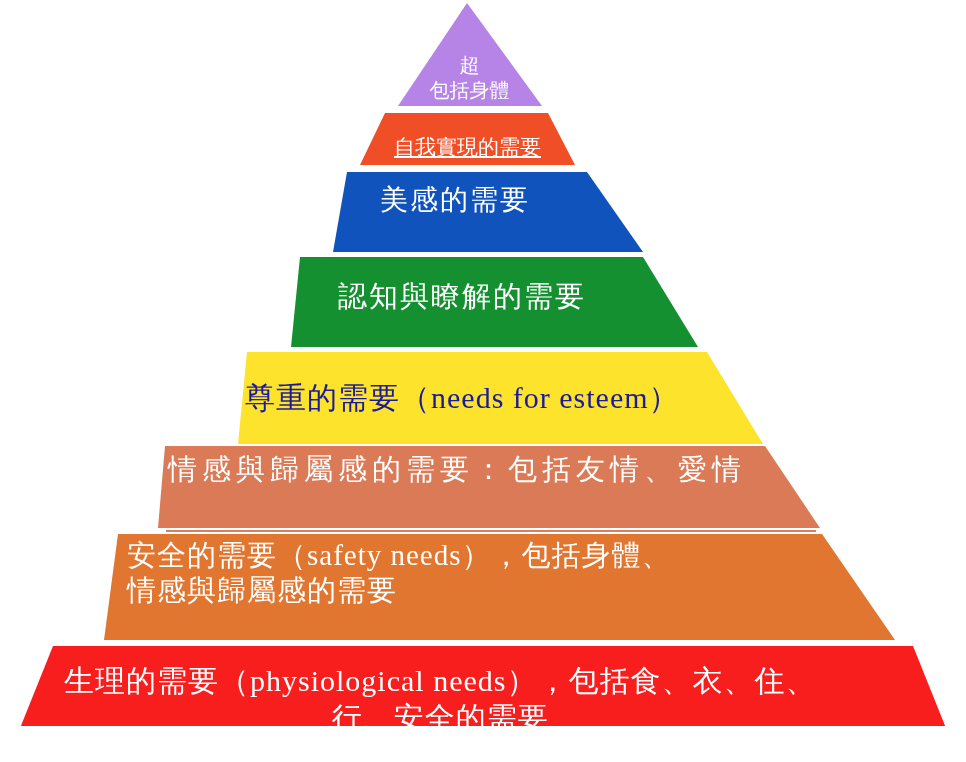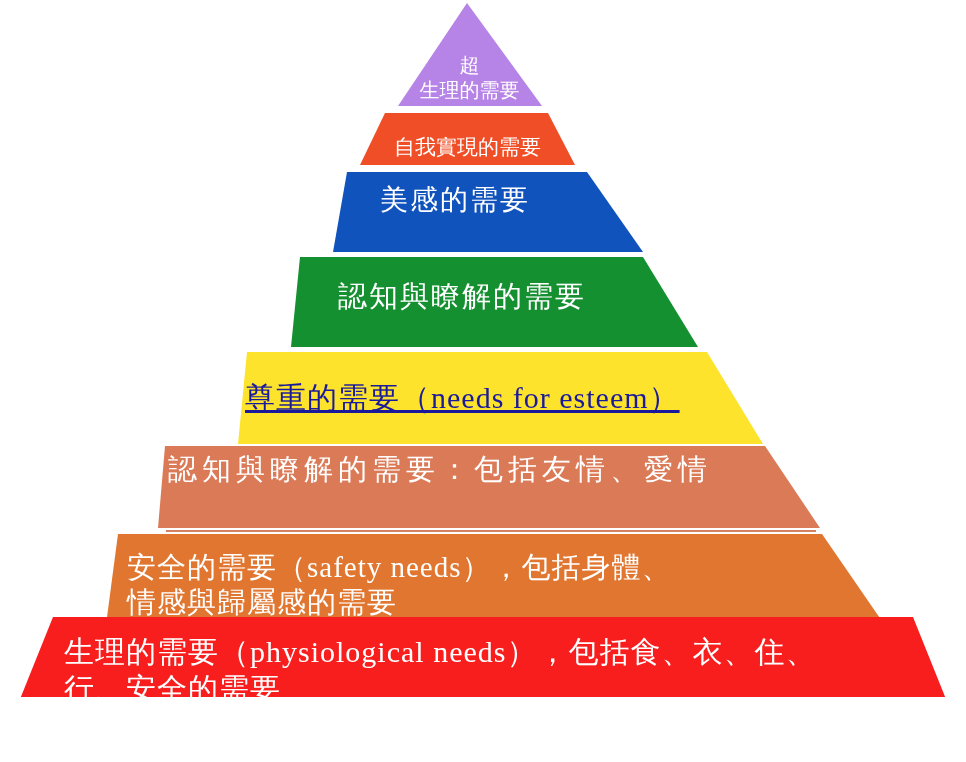--- a/index.html
+++ b/index.html
@@ -12,61 +12,61 @@
   .label div{white-space:nowrap;}
 
   
   .lv1{top:3px;height:103px;clip-path:polygon(467px 0,542px 103px,398px 103px);}
   .lv1 .label{left:397px;width:145px;top:0;height:100px;display:flex;flex-direction:column;
               justify-content:flex-end;align-items:center;font-size:20px;line-height:25px;padding-bottom:6px;}
 
   
   .lv2{top:113px;height:52px;clip-path:polygon(385px 0,548px 0,575px 52px,360px 52px);}
   .lv2 .label{left:360px;width:215px;top:0;height:68px;display:flex;align-items:center;
-              justify-content:center;font-size:21px;}
+              justify-content:center;font-size:21px;text-decoration:underline;}
 
   
   .lv3{top:172px;height:80px;clip-path:polygon(347px 0,587px 0,643px 80px,333px 80px);}
   .lv3 .label{left:340px;width:230px;top:0;height:56px;display:flex;align-items:center;
               justify-content:center;font-size:28px;letter-spacing:2px;}
 
   
   .lv4{top:257px;height:90px;clip-path:polygon(300px 0,643px 0,698px 90px,291px 90px);}
   .lv4 .label{left:302px;width:320px;top:0;height:80px;display:flex;align-items:center;
               justify-content:center;font-size:29px;letter-spacing:2px;}
 
   
   .lv5{top:352px;height:92px;clip-path:polygon(247px 0,707px 0,763px 92px,238px 92px);}
   .lv5 .label{left:245px;width:520px;top:0;height:92px;display:flex;align-items:center;
-              justify-content:flex-start;font-size:30px;letter-spacing:1px;text-decoration:underline;}
+              justify-content:flex-start;font-size:30px;letter-spacing:1px;}
 
   
   .lv6{top:446px;height:82px;clip-path:polygon(165px 0,765px 0,820px 82px,158px 82px);}
   .lv6 .label{left:168px;top:7px;font-size:29px;line-height:33px;letter-spacing:5px;}
 
   
   .lv6-line{position:absolute;top:530px;left:166px;width:650px;height:2px;}
 
   
   .lv7{top:534px;height:106px;clip-path:polygon(118px 0,822px 0,895px 106px,104px 106px);}
-  .lv7 .label{left:127px;top:16px;font-size:29px;line-height:35px;letter-spacing:1px;}
+  .lv7 .label{left:127px;top:4px;font-size:29px;line-height:35px;letter-spacing:1px;}
 
   
-  .lv8{top:617px;height:80px;clip-path:polygon(53px 0,913px 0,958px 112px,8px 112px);}
+  .lv8{top:646px;height:80px;clip-path:polygon(53px 0,913px 0,958px 112px,8px 112px);text-align:center;}
   .lv8 .label{left:64px;top:16px;font-size:30px;line-height:37px;letter-spacing:1px;}
 </style>
 </head>
 <body>
 
 <div id="stage">
 
   <div class="band lv1" style="background-color: rgb(182, 131, 230);">
     <div class="label" style="color: rgb(255, 255, 255);">
       <div>超</div>
-      <div>生理的需要</div>
+      <div>包括身體</div>
     </div>
   </div>
 
   <div class="band lv2" style="background-color: rgb(240, 78, 38);">
     <div class="label" style="color: rgb(255, 255, 255);">
       <div>自我實現的需要</div>
     </div>
   </div>
 
   <div class="band lv3" style="background-color: rgb(17, 83, 188);">
@@ -82,21 +82,21 @@
   </div>
 
   <div class="band lv5" style="background-color: rgb(253, 227, 44);">
     <div class="label" style="color: rgb(26, 26, 156);">
       <div>尊重的需要（needs for esteem）</div>
     </div>
   </div>
 
   <div class="band lv6" style="background-color: rgb(219, 122, 87);">
     <div class="label" style="color: rgb(255, 255, 255);">
-      <div>認知與瞭解的需要：包括友情、愛情</div>
+      <div>情感與歸屬感的需要：包括友情、愛情</div>
     </div>
   </div>
 
   <div class="lv6-line" style="background-color: rgb(213, 129, 95);"></div>
 
   <div class="band lv7" style="background-color: rgb(224, 118, 47);">
     <div class="label" style="color: rgb(255, 255, 255);">
       <div>安全的需要（safety needs），包括身體、</div>
       <div>情感與歸屬感的需要</div>
     </div>

